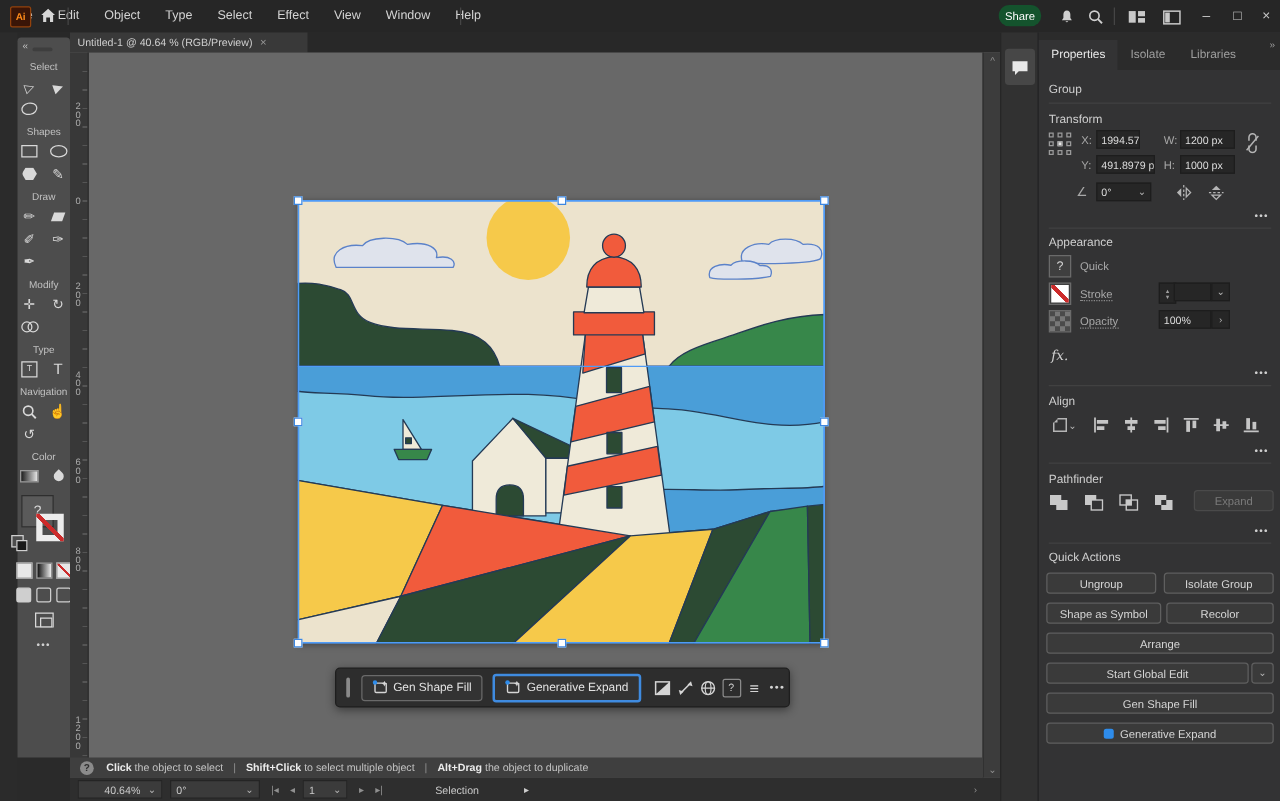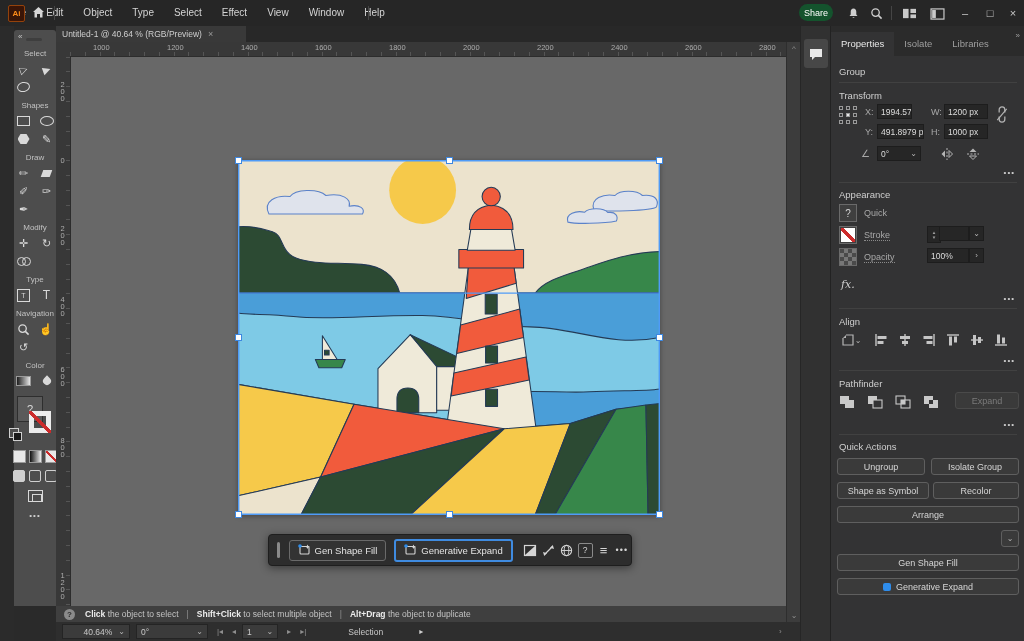--- a/index.html
+++ b/index.html
@@ -277,32 +277,20 @@
       <span class="mode sel"></span>
       <span class="mode"></span>
       <span class="mode"></span>
     </div>
     <span class="i-ab"></span>
     <div class="more-dots">•••</div>
   </div>
 
   <div class="abs workarea">
     <div class="ruler-corner"></div>
-    <div class="ruler-h">
-      <span class="htick" style="left:23px">1000</span>
-      <span class="htick" style="left:97px">1200</span>
-      <span class="htick" style="left:171px">1400</span>
-      <span class="htick" style="left:245px">1600</span>
-      <span class="htick" style="left:319px">1800</span>
-      <span class="htick" style="left:393px">2000</span>
-      <span class="htick" style="left:467px">2200</span>
-      <span class="htick" style="left:541px">2400</span>
-      <span class="htick" style="left:615px">2600</span>
-      <span class="htick" style="left:689px">2800</span>
-    </div>
     <div class="ruler-v">
       <span class="vtick" style="top:24px">200</span>
       <span class="vtick" style="top:100px">0</span>
       <span class="vtick" style="top:168px">200</span>
       <span class="vtick" style="top:239px">400</span>
       <span class="vtick" style="top:309px">600</span>
       <span class="vtick" style="top:380px">800</span>
       <span class="vtick" style="top:445px"></span>
       <span class="vtick" style="top:515px">1200</span>
     </div>
@@ -627,20 +615,21 @@
     <div class="qbtn dis" style="left:124px;top:366px;width:64px">Expand</div>
     <span class="pmore" style="top:394px">•••</span>
     <div class="divider" style="top:408px"></div>
 
     <div class="sect-title" style="top:415px">Quick Actions</div>
     <div class="qbtn" style="left:6px;top:432px;width:88px">Ungroup</div>
     <div class="qbtn" style="left:100px;top:432px;width:88px">Isolate Group</div>
     <div class="qbtn" style="left:6px;top:456px;width:92px">Shape as Symbol</div>
     <div class="qbtn" style="left:102px;top:456px;width:86px">Recolor</div>
     <div class="qbtn" style="left:6px;top:480px;width:182px">Arrange</div>
+    <div class="qbtn" style="left:6px;top:504px;width:162px">Start Global Edit</div>
     <div class="qbtn" style="left:170px;top:504px;width:18px">
         <span class="chev">⌄</span>
       </div>
     <div class="qbtn" style="left:6px;top:528px;width:182px">Gen Shape Fill</div>
     <div class="qbtn" style="left:6px;top:552px;width:182px">
       <span class="bluedot"></span>
       <span>Generative Expand</span>
     </div>
   </div>
 

